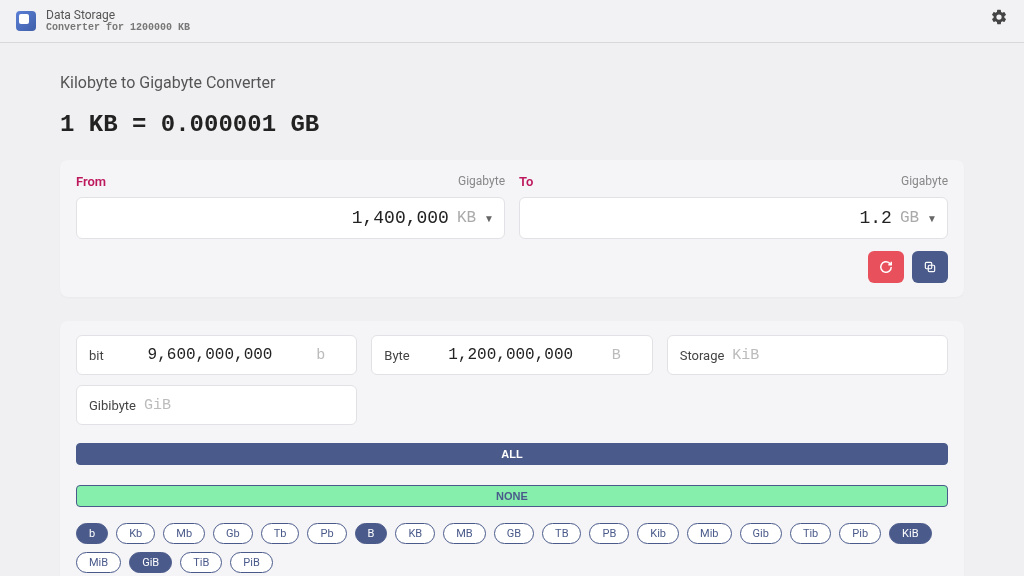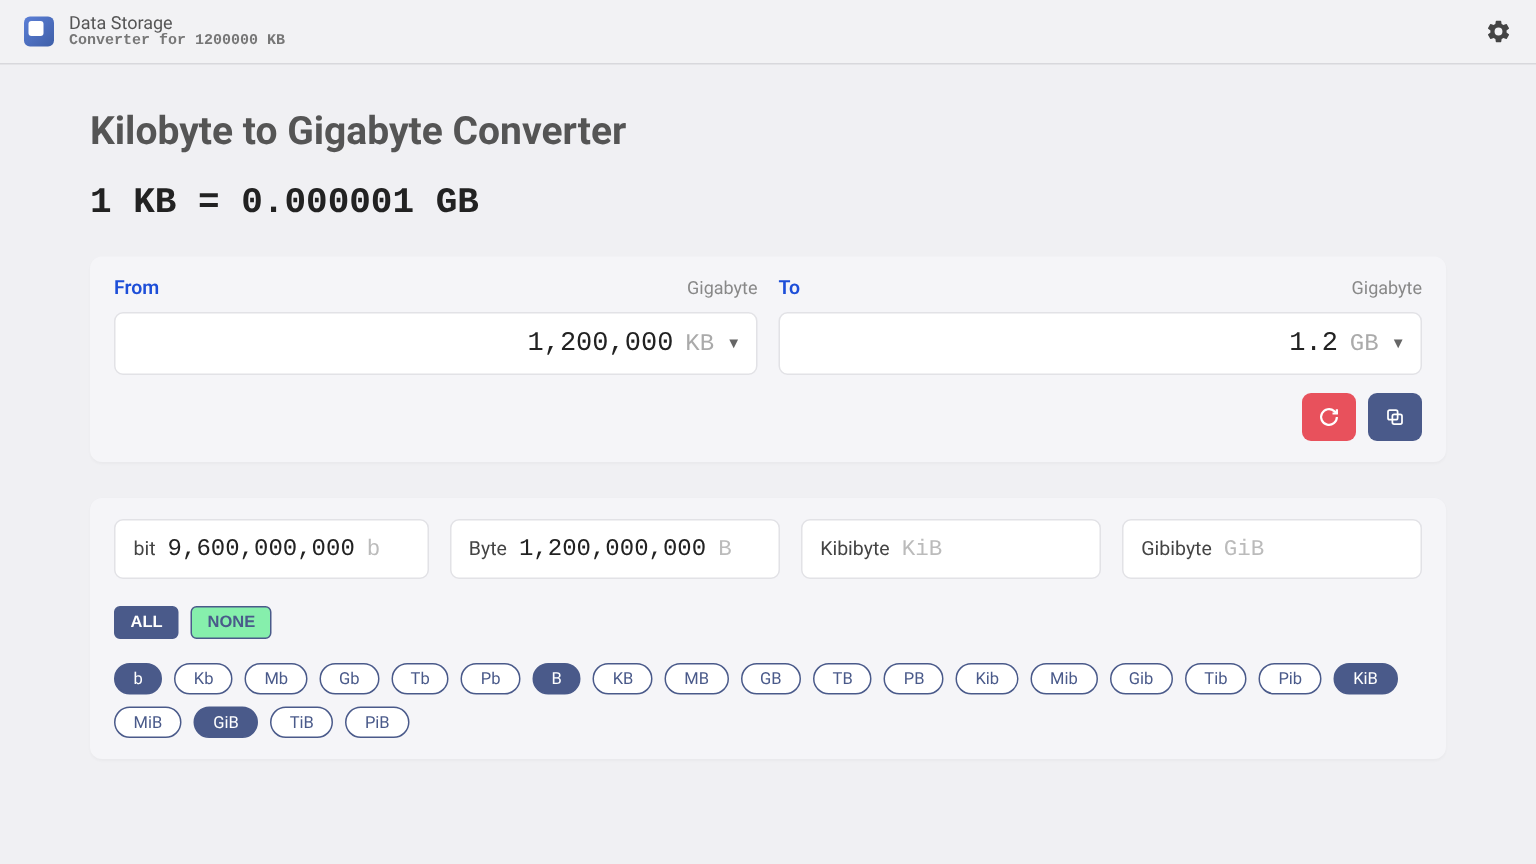--- a/index.html
+++ b/index.html
@@ -5,21 +5,21 @@
     * { box-sizing: border-box; margin: 0; padding: 0; }
     body {
       font-family: -apple-system, BlinkMacSystemFont, "Segoe UI", Roboto, sans-serif;
       background: #f0f0f3;
       width: 1024px;
       height: 576px;
       overflow: hidden;
     }
     .header {
       display: flex;
-      align-items: flex-end;
+      align-items: flex-start;
       justify-content: space-between;
       padding: 8px 16px;
       background: #f2f2f4;
       border-bottom: 1px solid #d8d8dc;
     }
     .header-left { display: flex; align-items: center; gap: 10px; }
     .app-icon {
       width: 20px; height: 20px;
       background: linear-gradient(135deg, #5b7fd6, #3f5fa8);
       border-radius: 4px;
@@ -31,33 +31,33 @@
       width: 10px; height: 10px;
       background: #fff;
       border-radius: 2px;
       top: 3px; left: 3px;
     }
     .header-titles { line-height: 1.2; }
     .header-title { font-size: 12px; color: #555; }
     .header-subtitle { font-size: 10px; color: #777; font-weight: 600; font-family: Liberation Mono, monospace; }
     .gear-icon { color: #444; cursor: pointer; }
     .content { padding: 20px 60px; }
-    .page-title { font-size: 26px; font-weight: 700; color: #555; margin-bottom: 12px; margin-top: 10px; }
+    .page-title { font-size: 16px; font-weight: 400; color: #555; margin-bottom: 12px; margin-top: 10px; }
     .equation { font-family: "Courier New", monospace; font-size: 24px; font-weight: 600; color: #222; margin-bottom: 22px; margin-top: 19px; }
     .card {
       background: #f5f5f8;
       border-radius: 8px;
       padding: 14px 16px;
       margin-bottom: 24px;
       box-shadow: 0 1px 2px rgba(0,0,0,0.03);
     }
     .from-to-row { display: flex; gap: 14px; }
     .from-to-col { flex: 1; }
     .ft-header { display: flex; justify-content: space-between; font-size: 13px; margin-bottom: 8px; }
-    .ft-label { font-weight: 600; color: #1d4ed8; }
+    .ft-label { font-weight: 600; color: #be185d; }
     .ft-unit { color: #888; font-size: 12px; }
     .input-box {
       background: #fff;
       border: 1px solid #e2e2e6;
       border-radius: 6px;
       height: 42px;
       display: flex;
       align-items: center;
       justify-content: flex-end;
       padding: 0 10px 0 12px;
@@ -92,21 +92,21 @@
       align-items: center;
       justify-content: center;
       cursor: pointer;
       color: #fff;
       border: none;
     }
     .btn-red { background: #e8515c; }
     .btn-blue { background: #4a5a8a; }
     .results-grid {
       display: grid;
-      grid-template-columns: 1fr 1fr 1fr 1fr;
+      grid-template-columns: 1fr 1fr 1fr;
       gap: 10px 14px;
       margin-bottom: 18px;
     }
     .result-box {
       background: #fff;
       border: 1px solid #e2e2e6;
       border-radius: 6px;
       height: 40px;
       display: flex;
       align-items: center;
@@ -121,21 +121,21 @@
       flex: 1;
       text-align: center;
     }
     .result-unit {
       font-family: "Courier New", monospace;
       font-size: 15px;
       color: #bbb;
       min-width: 28px;
       text-align: left;
     }
-    .filter-row { display: flex; gap: 8px; margin-bottom: 16px; }
+    .filter-row { display: flex; gap: 20px; margin-bottom: 16px; flex-direction: column; }
     .filter-btn {
       border: 1px solid #4a5a8a;
       border-radius: 4px;
       padding: 4px 10px;
       font-size: 11px;
       font-weight: 600;
       cursor: pointer;
       background: #86efac;
       color: #4a5a8a;
     }
@@ -175,21 +175,21 @@
   <div class="equation">1 KB = 0.000001 GB</div>
 
   <div class="card">
     <div class="from-to-row">
       <div class="from-to-col">
         <div class="ft-header">
           <span class="ft-label">From</span>
           <span class="ft-unit">Gigabyte</span>
         </div>
         <div class="input-box">
-          <span class="input-value">1,200,000</span>
+          <span class="input-value">1,400,000</span>
           <span class="input-unit">KB</span>
           <span class="dropdown-caret">▼</span>
         </div>
       </div>
       <div class="from-to-col">
         <div class="ft-header">
           <span class="ft-label">To</span>
           <span class="ft-unit">Gigabyte</span>
         </div>
         <div class="input-box">
@@ -221,21 +221,21 @@
         <span class="result-label">bit</span>
         <span class="result-value">9,600,000,000</span>
         <span class="result-unit">b</span>
       </div>
       <div class="result-box">
         <span class="result-label">Byte</span>
         <span class="result-value">1,200,000,000</span>
         <span class="result-unit">B</span>
       </div>
       <div class="result-box">
-        <span class="result-label">Kibibyte</span>
+        <span class="result-label">Storage</span>
         <span class="result-unit">KiB</span>
       </div>
       <div class="result-box">
         <span class="result-label">Gibibyte</span>
         <span class="result-unit">GiB</span>
       </div>
     </div>
 
     <div class="filter-row">
       <button class="filter-btn active">ALL</button>

